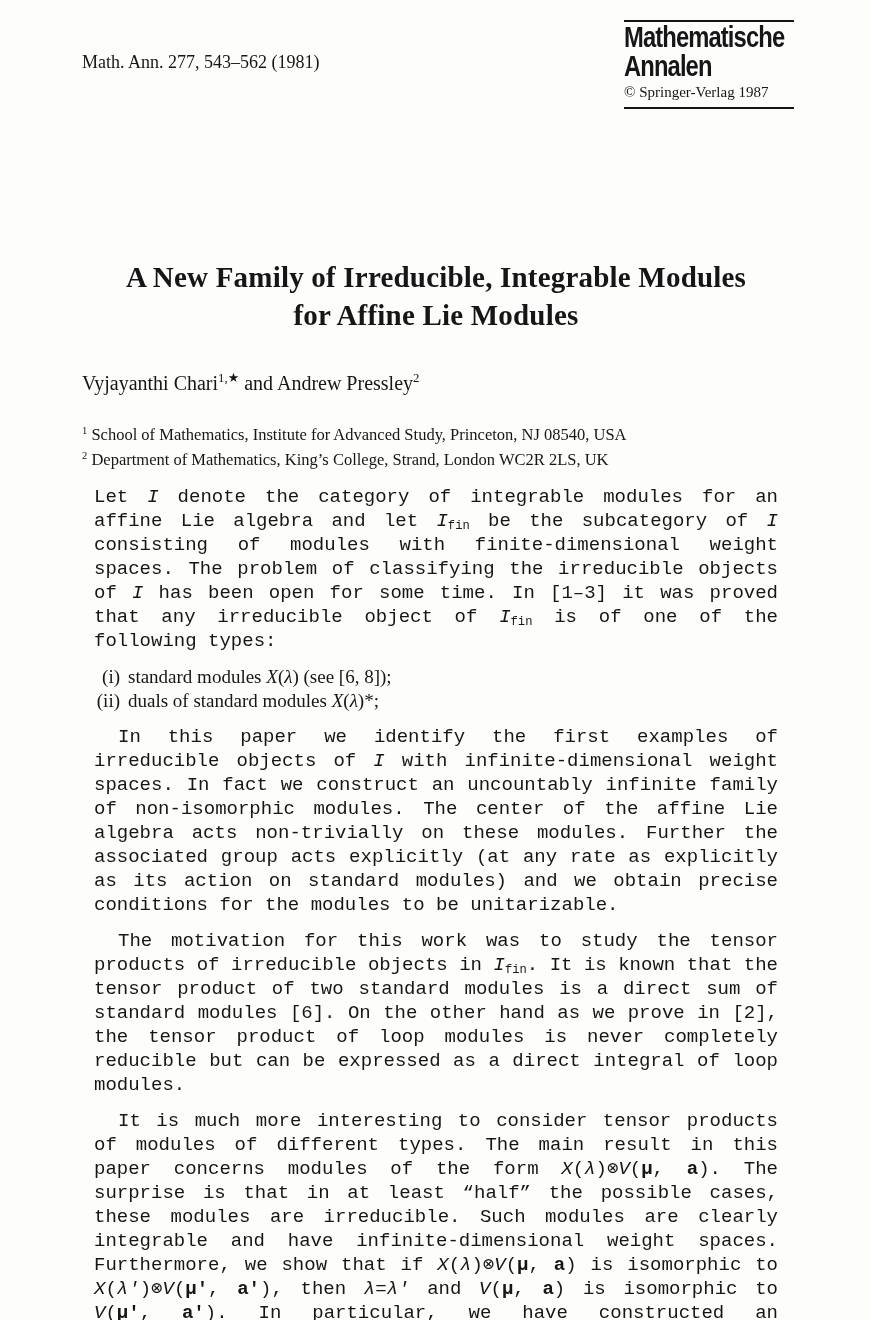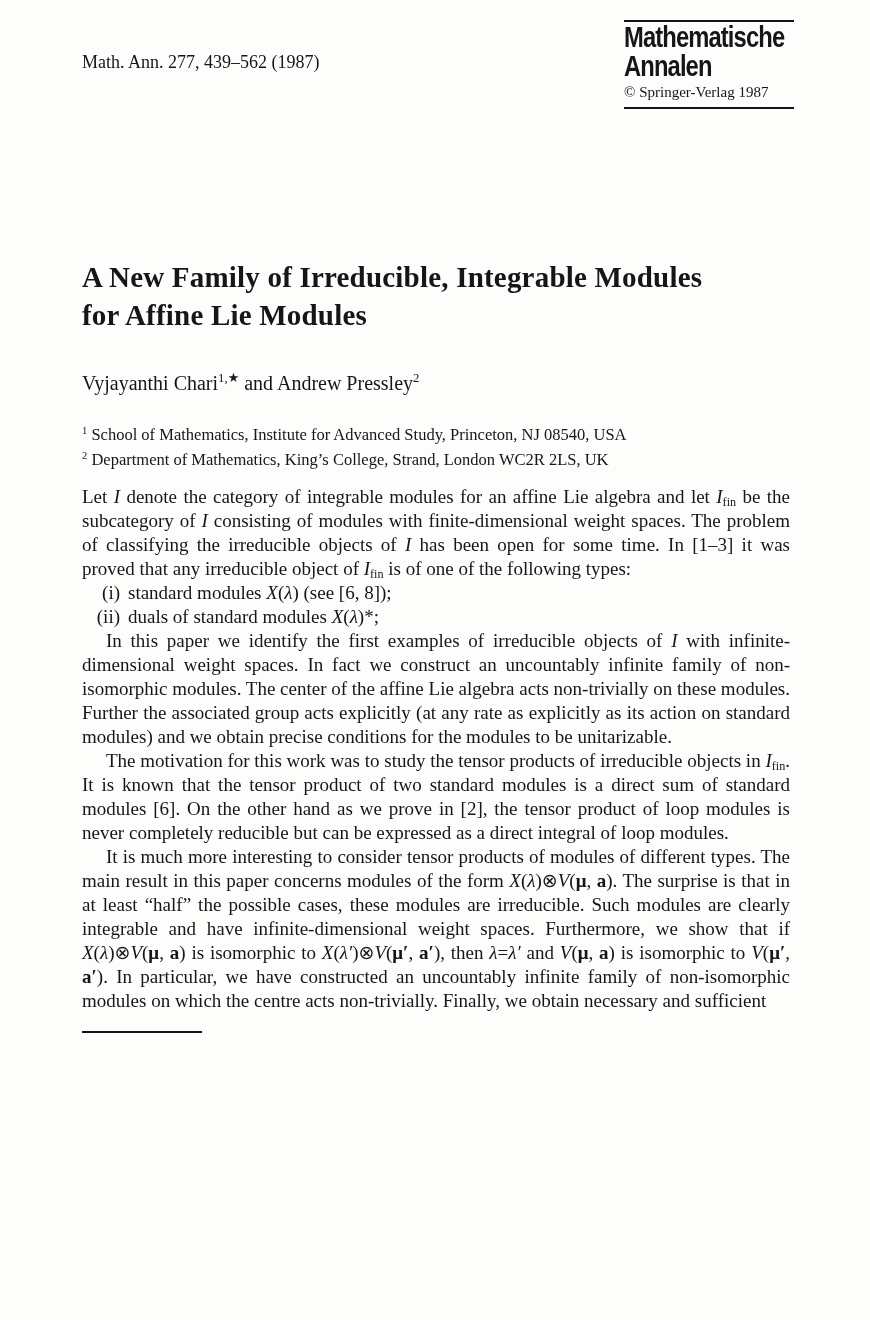--- a/index.html
+++ b/index.html
@@ -48,42 +48,44 @@
     position: absolute;
     left: 82px; top: 258px;
     width: 708px;
   }
   .title {
     margin: 0;
     font-size: 29px;
     line-height: 38px;
     font-weight: bold;
     letter-spacing: 0.2px;
+    text-align: center;
   }
   .authors {
     margin-top: 36px;
     font-size: 20px;
     line-height: 26px;
   }
   .affiliations { margin-top: 26px; }
   .aff {
     font-size: 16.5px;
     line-height: 25px;
   }
   .section-heading {
     margin: 33px 0 0 0;
     font-size: 19.5px;
     line-height: 24px;
     font-weight: bold;
   }
   .body {
-    margin: 0;
+    margin: 12px;
     font-size: 19px;
     line-height: 24px;
     text-align: justify;
+    font-family: Liberation Mono, monospace;
   }
   .para-first { margin-top: 13px; }
   .indent { text-indent: 24px; }
   .module-list { margin: 0; }
   .list-item {
     font-size: 19px;
     line-height: 24px;
     white-space: nowrap;
   }
   .list-marker {
@@ -104,21 +106,21 @@
     font-size: 16.5px;
     line-height: 23px;
     text-align: justify;
   }
 </style>
 </head>
 <body>
 
 <div class="page">
 
-  <div class="citation">Math. Ann. 277, 439–562 (1987)</div>
+  <div class="citation">Math. Ann. 277, 543–562 (1981)</div>
 
   <div class="logo-block">
     <div class="logo-rule"></div>
     <div class="logo-line">Mathematische</div>
     <div class="logo-line">Annalen</div>
     <div class="copyright">© Springer-Verlag 1987</div>
     <div class="logo-rule"></div>
   </div>
 
   <div class="main">

